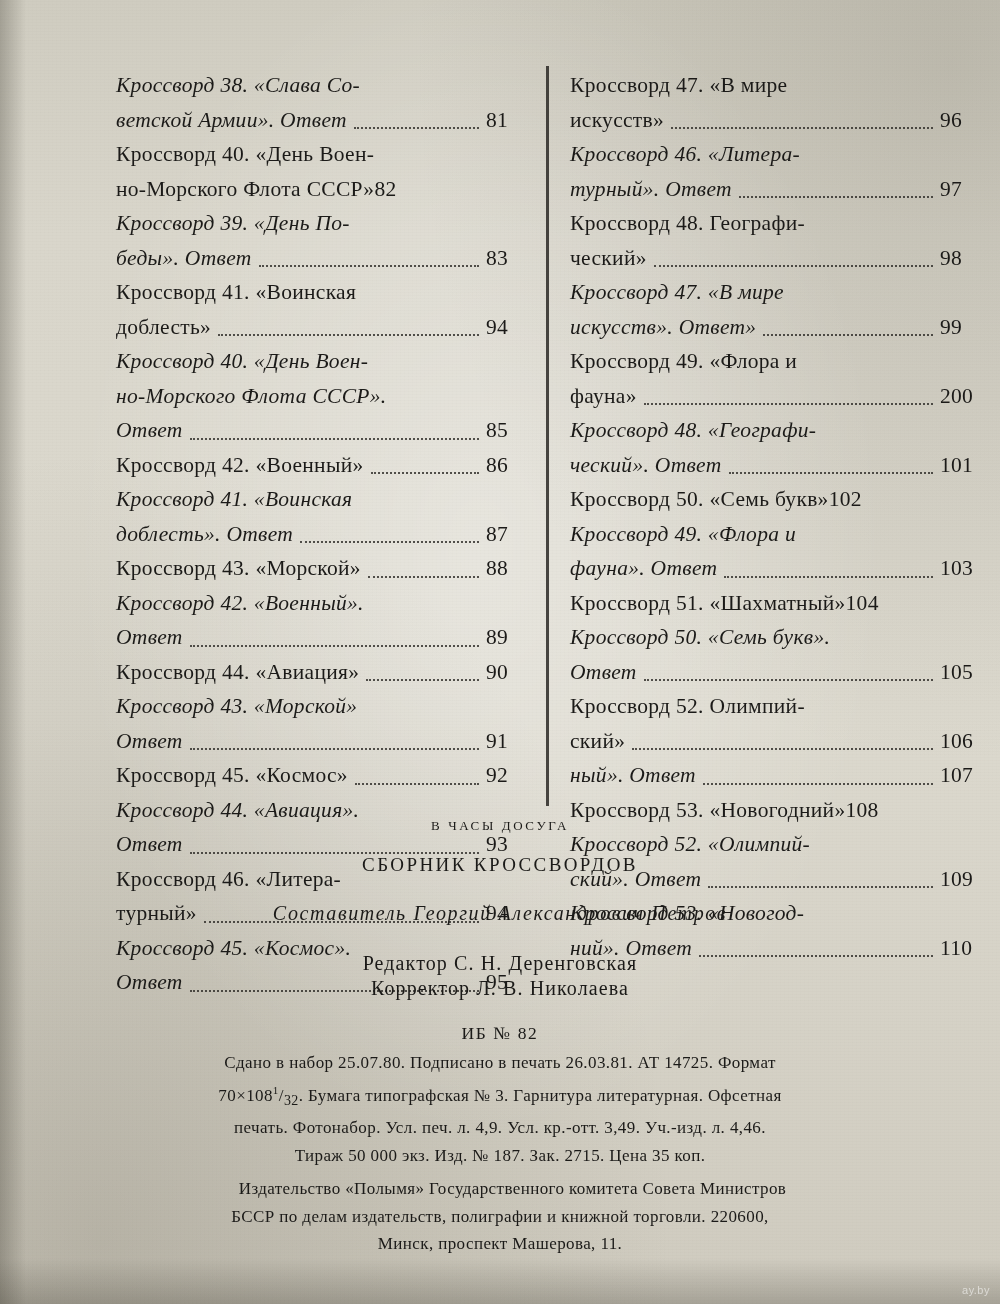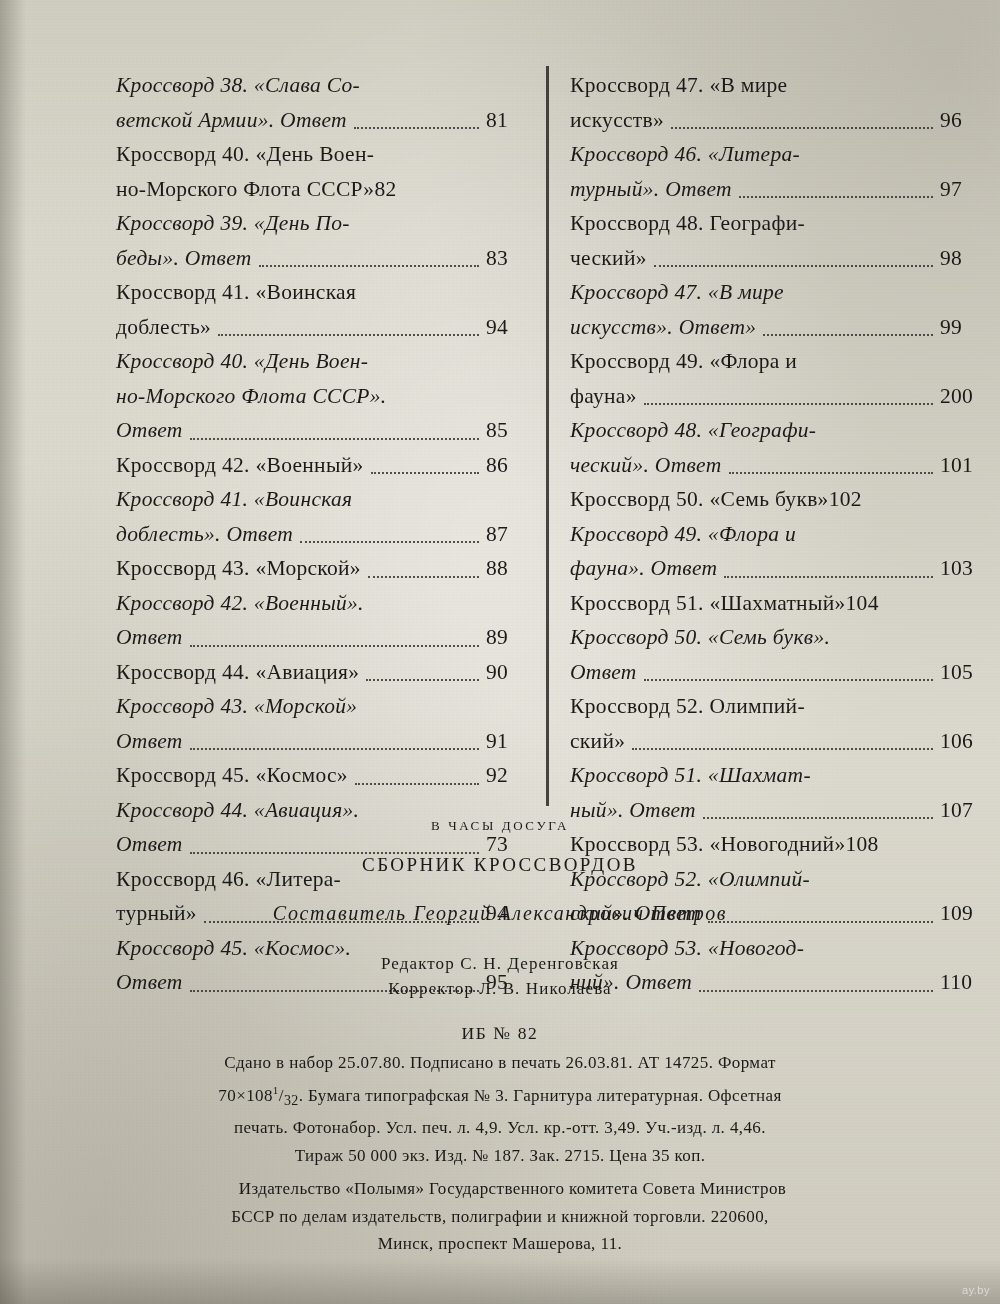--- a/index.html
+++ b/index.html
@@ -123,21 +123,21 @@
     letter-spacing: 2.4px;
     margin-bottom: 26px;
   }
   .cl-author {
     font-size: 20px;
     font-style: italic;
     letter-spacing: 1.6px;
     margin-bottom: 26px;
   }
   .cl-line {
-    font-size: 17px;
+    font-size: 20px;
     letter-spacing: 1.1px;
     line-height: 25px;
   }
   .cl-ib {
     font-size: 17.5px;
     letter-spacing: 1.6px;
     margin-top: 22px;
     margin-bottom: 6px;
   }
   .cl-block {
@@ -265,21 +265,21 @@
           <span class="dots"></span>
           <span class="pg">92</span>
         </div>
       <div class="entry ital nodots">
           <span class="txt">Кроссворд 44. «Авиация».</span>
           <span class="pg"></span>
         </div>
       <div class="entry ital">
           <span class="txt">Ответ</span>
           <span class="dots"></span>
-          <span class="pg">73</span>
+          <span class="pg">93</span>
         </div>
       <div class="entry nodots">
           <span class="txt">Кроссворд 46. «Литера-</span>
           <span class="pg"></span>
         </div>
       <div class="entry">
           <span class="txt">турный»</span>
           <span class="dots"></span>
           <span class="pg">94</span>
         </div>
@@ -376,24 +376,20 @@
           <span class="pg">105</span>
         </div>
       <div class="entry nodots">
           <span class="txt">Кроссворд 52. Олимпий-</span>
           <span class="pg"></span>
         </div>
       <div class="entry">
           <span class="txt">ский»</span>
           <span class="dots"></span>
           <span class="pg">106</span>
-        </div>
-      <div class="entry ital nodots">
-          <span class="txt">Кроссворд 51. «Шахмат-</span>
-          <span class="pg"></span>
         </div>
       <div class="entry ital">
           <span class="txt">ный». Ответ</span>
           <span class="dots"></span>
           <span class="pg">107</span>
         </div>
       <div class="entry">
           <span class="txt">Кроссворд 53. «Новогодний»</span>
           <span class="pg">108</span>
         </div>

